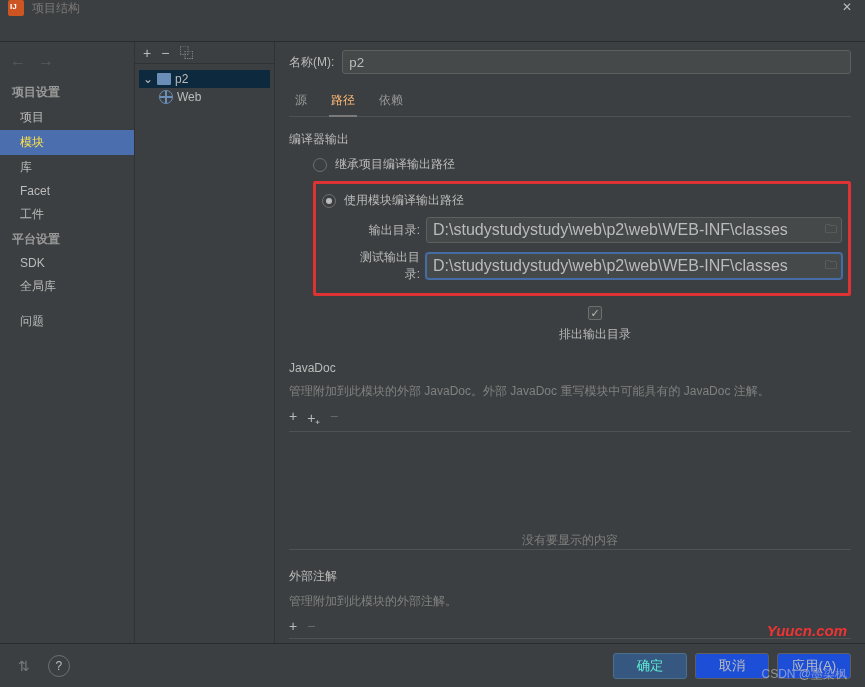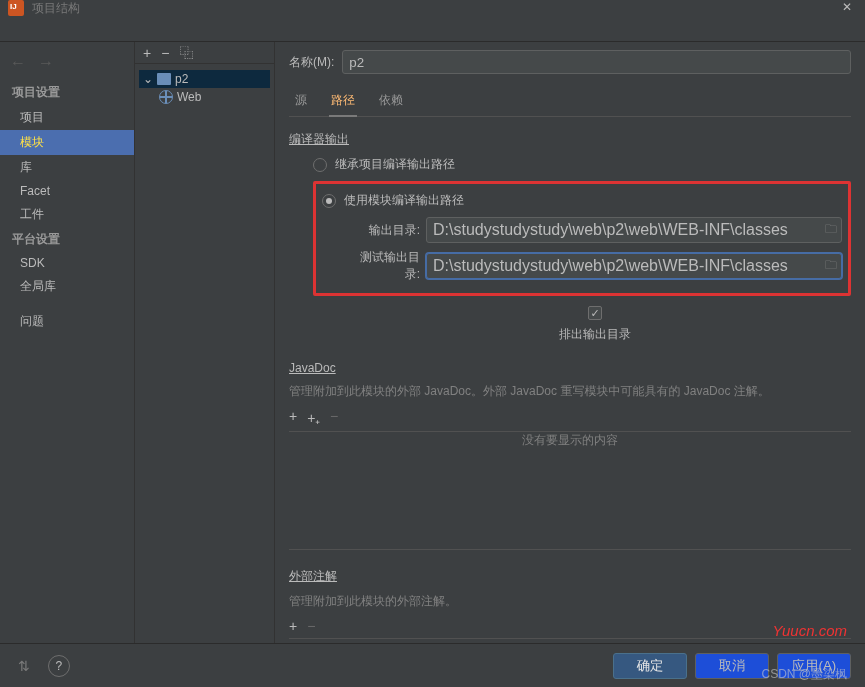--- a/index.html
+++ b/index.html
@@ -60,52 +60,52 @@
     .name-row { display:flex; align-items:center; gap:8px; margin-bottom:14px;}
     .name-row label { color:#bbbbbb; }
     .text-input {
       flex:1; height:24px;
       background:#45494a; border:1px solid #5e6060;
       color:#bbbbbb; padding:0 6px; border-radius:3px;
     }
     .tabs { display:flex; gap:20px; padding:0 4px; border-bottom:1px solid #515151; margin-bottom:14px; }
     .tab { padding:4px 2px 6px; color:#9a9a9a; cursor:pointer; }
     .tab.active { color:#fdba74; border-bottom:2px solid #7a7a7a; margin-bottom:-1px;}
-    .section-label { color:#bbbbbb; margin-bottom:8px;text-decoration:underline; }
+    .section-label { color:#bbbbbb; margin-bottom:8px; }
     .compiler-group { padding-left:24px; }
     .radio-row { display:flex; align-items:center; gap:8px; margin-bottom:8px; color:#bbbbbb; }
     .radio { width:14px; height:14px; border:1px solid #6e6e6e; border-radius:50%; display:inline-flex; align-items:center; justify-content:center; }
     .radio.checked::after { content:""; width:6px; height:6px; background:#bbbbbb; border-radius:50%; }
     .highlight-box { border:3px solid #dd3333; padding:8px 6px 10px; border-radius:2px; margin-bottom:6px; }
     .path-row { display:flex; align-items:center; gap:6px; margin:6px 0 0 26px; }
     .path-row label { width:72px; text-align:right; color:#bbbbbb; }
     .path-input-wrap { flex:1; display:flex; align-items:center; background:#45494a; border:1px solid #5e6060; border-radius:3px; height:26px; }
     .path-input-wrap.focus { border:1px solid #466ca5; box-shadow:0 0 0 1px #466ca5;}
     .path-input-wrap input { flex:1; background:transparent; border:none; color:#bbbbbb; padding:0 6px; outline:none; font-size:16px;}
     .browse-icon { width:20px; text-align:center; color:#888; }
     .check-row { display:flex; align-items:center; gap:6px; margin:10px 0 0 26px; color:#bbbbbb;flex-direction:column;}
     .checkbox { width:14px; height:14px; border:1px solid #6e6e6e; background:#45494a; display:inline-flex; align-items:center; justify-content:center; border-radius:2px;}
     .checkbox.checked::after{ content:"✓"; font-size:11px; color:#bbbbbb; line-height:1;}
     .subsection { margin-top:18px; }
     .sub-desc { color:#808080; margin:4px 0 6px 0; }
     .mini-toolbar { display:flex; gap:10px; padding:2px 0 4px; color:#bbbbbb; border-bottom:1px solid #515151;}
     .mini-toolbar span { cursor:pointer; font-size:14px;}
-    .empty-box { height:118px; border-top:none; color:#808080; display:flex; align-items:flex-start; justify-content:center; border-bottom:1px solid #515151;}
+    .empty-box { height:118px; border-top:none; color:#808080; display:flex; align-items:flex-end; justify-content:center; border-bottom:1px solid #515151;}
     .empty-box2 { height:110px; }
     .footer {
       position:absolute; bottom:0; left:0; right:0;
       height:44px; border-top:1px solid #2b2b2b;
       background:#3c3f41;
       display:flex; align-items:center; padding:0 14px;
     }
     .help-icon { width:22px; height:22px; border:1px solid #6e6e6e; border-radius:50%; display:flex; align-items:center; justify-content:center; color:#bbbbbb; margin-left:18px;}
     .footer-spacer { flex:1; }
     .btn { height:26px; min-width:74px; border:1px solid #5e6060; background:#1d4ed8; color:#bbbbbb; border-radius:3px; margin-left:8px; cursor:pointer; padding:0 12px;}
-    .btn.primary { background:#365880; border-color:#4a708b; color:#e5e5e5;font-family:Liberation Serif, serif;}
-    .watermark1 { position:absolute; right:18px; bottom:48px; color:#ee3333; font-weight:normal; font-size:15px; font-style:italic;}
+    .btn.primary { background:#365880; border-color:#4a708b; color:#5eead4;font-family:Liberation Serif, serif;}
+    .watermark1 { position:absolute; right:18px; bottom:48px; color:#ee3333; font-weight:bold; font-size:15px; font-style:italic;}
     .watermark2 { position:absolute; right:18px; bottom:4px; color:#cccccc; font-size:12px; opacity:0.6;}
     .footer-hint { color:#7a7a7a; margin-left:4px; font-size:14px;}
   </style>
 </head>
 <body>
 
 <div class="titlebar">
   <span class="app-icon"></span>
   <span class="title">项目结构</span>
   <span class="close">✕</span>

